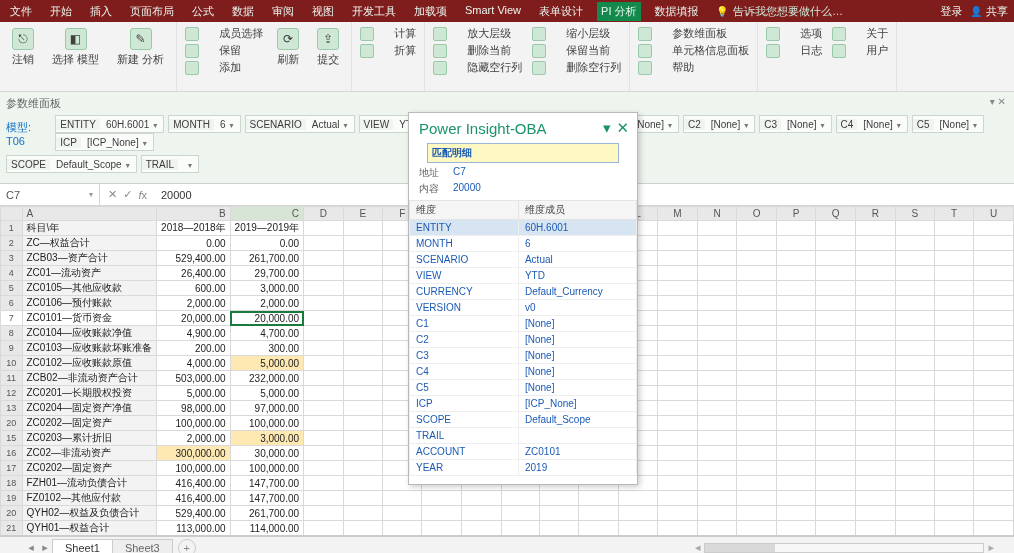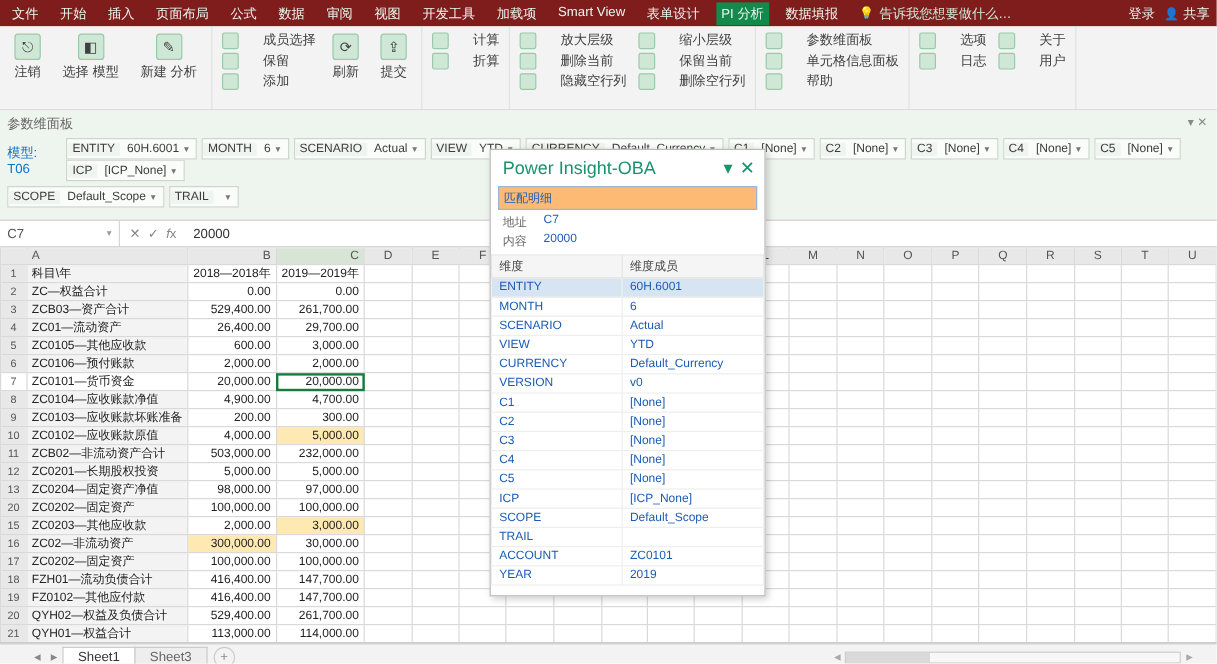--- a/index.html
+++ b/index.html
@@ -60,21 +60,21 @@
   table.grid thead th.colA, table.grid thead th.colN { font-size:10px;}
   .rowhdr.sel { background:#d6e5d6;}
   .corner { background:#e8e8e8; width:22px;}
 
   
   .floatpanel { position:absolute; left:408px; top:118px; width:230px; background:#fff; border:1px solid #b9b9b9; box-shadow:2px 2px 6px rgba(0,0,0,.2); font-size:11px; z-index:50;}
   .floatpanel .fp-title { display:flex; align-items:center; justify-content:space-between; padding:6px 8px 4px 10px;}
   .floatpanel .fp-title span { color:#1a936b; font-size:15px;}
   .floatpanel .fp-close { color:#888; font-size:11px; display:flex; gap:6px;}
   .floatpanel .fp-sec { padding:2px 8px; font-size:10px; color:#1b5bb5;}
-  .floatpanel .fp-sec.banner { background:#fdba74; border:1px solid #9bb6d6; margin:2px 6px; padding:2px 4px;}
+  .floatpanel .fp-sec.banner { background:#fef9c3; border:1px solid #9bb6d6; margin:2px 18px; padding:2px 4px;font-weight:bold;}
   .floatpanel .fp-row { display:flex; gap:6px; padding:1px 10px; font-size:10px;}
   .floatpanel .fp-row .k { color:#666; width:28px;}
   .floatpanel .fp-row .v { color:#1b5bb5;}
   .floatpanel table { width:100%; border-collapse:collapse; font-size:10px; margin:3px 0 8px 0;}
   .floatpanel table th { background:#f5f5f5; color:#444; font-weight:normal; border:1px solid #e4e4e4; padding:2px 6px; text-align:left;}
   .floatpanel table td { border:1px solid #eee; padding:2px 6px;}
   .floatpanel table td.k { color:#1b5bb5; width:48%;}
   .floatpanel table td.v { color:#1b5bb5;}
   .floatpanel table tr.selrow td { background:#d7e4f2;}
 
@@ -672,21 +672,21 @@
           <td class="colW"></td>
           <td class="colW"></td>
           <td class="colW"></td>
           <td class="colW"></td>
           <td class="colW"></td>
           <td class="colW"></td>
           <td class="colW"></td>
         </tr>
         <tr class="">
           <td class="rowhdr">15</td>
-          <td class="colA">ZC0203—其他应收款</td>
+          <td class="colA">ZC0203—累计折旧</td>
           <td class="colB">2,000.00</td>
           <td class="colC hl">3,000.00</td>
           <td class="colW"></td>
           <td class="colW"></td>
           <td class="colW"></td>
           <td class="colW"></td>
           <td class="colW"></td>
           <td class="colW"></td>
           <td class="colW"></td>
           <td class="colW"></td>
@@ -882,21 +882,21 @@
   <div class="add">+</div>
   <div class="scroll">
     <span>◂</span>
     <div class="bar">
         <div class="thumb"></div>
       </div>
     <span>▸</span>
   </div>
 </div>
 
-<div class="floatpanel" style="top: 124px; position: absolute; left: 408px;">
+<div class="floatpanel" style="top: 112px; position: absolute; left: 408px;">
     <div class="fp-title">
       <span>Power Insight-OBA</span>
       <span class="fp-close">
         <span>▾</span>
         <span>✕</span>
       </span>
     </div>
     <div class="fp-sec banner">匹配明细</div>
     <div class="fp-row">
       <span class="k">地址</span>

